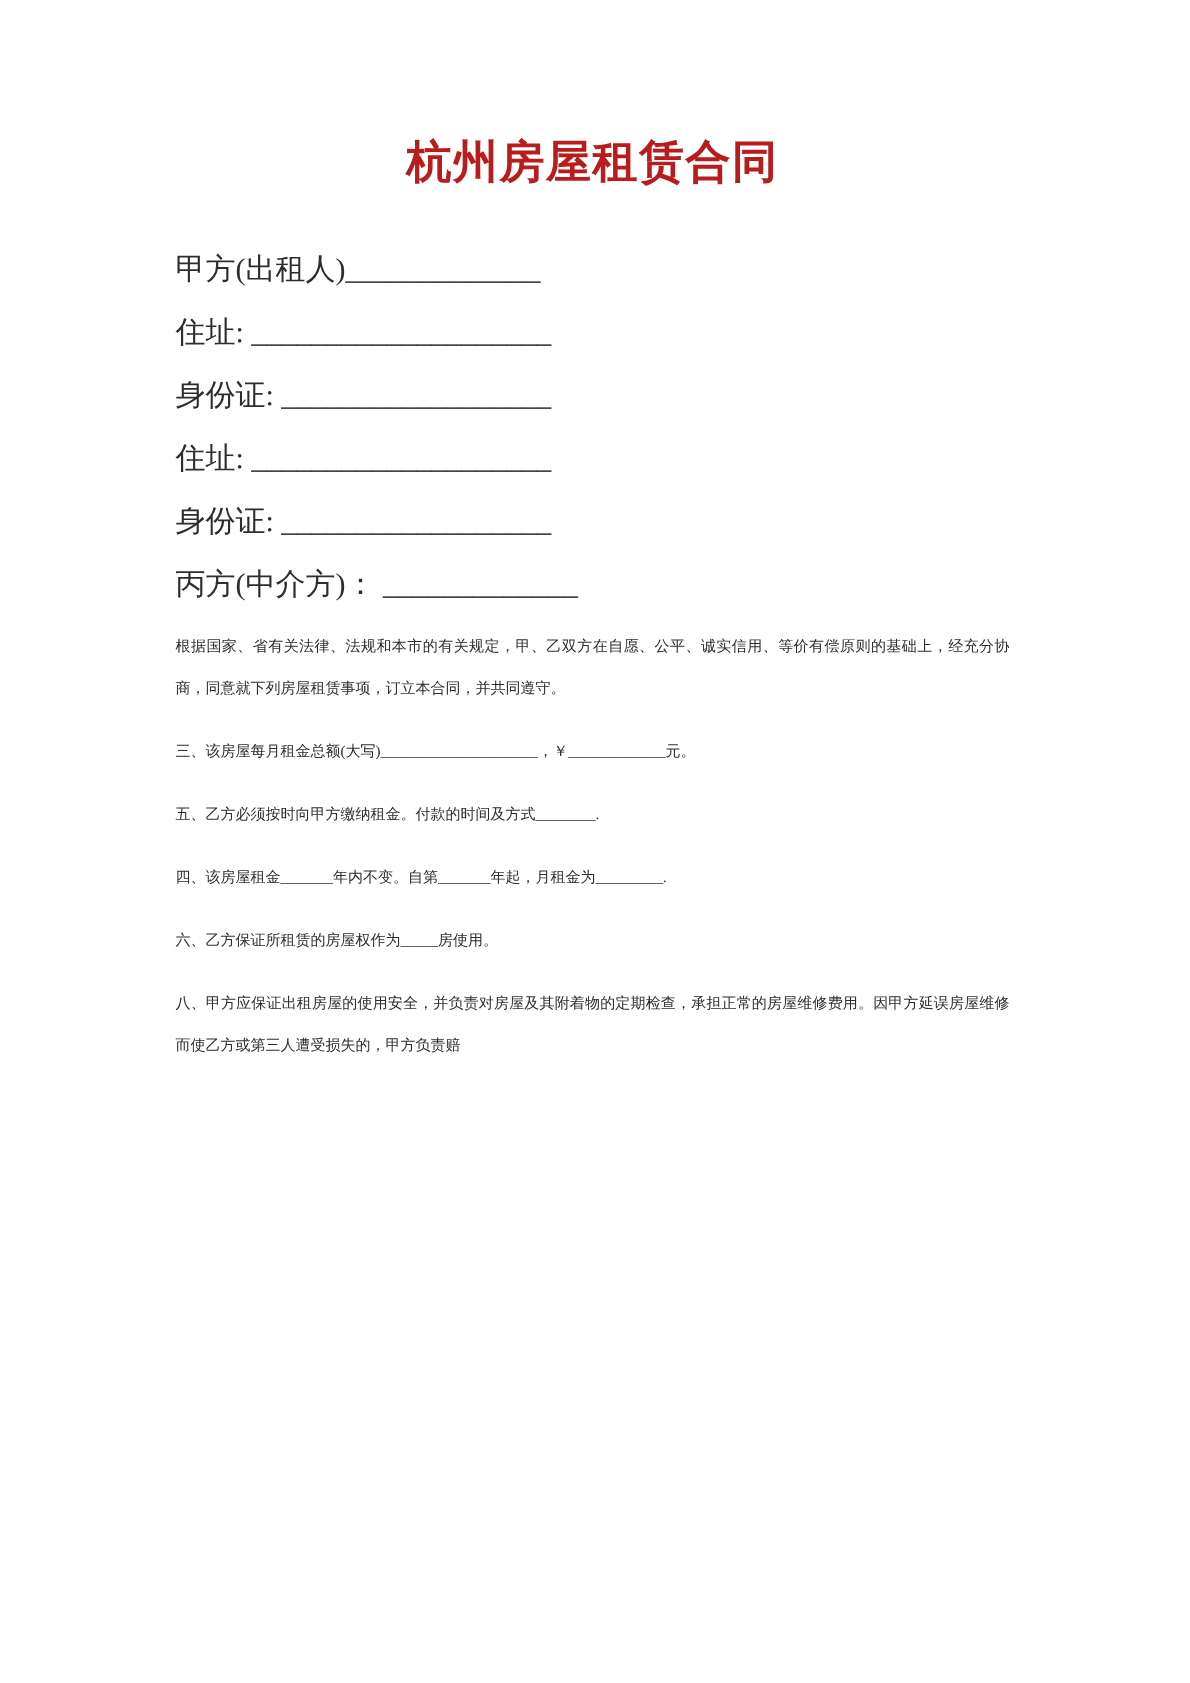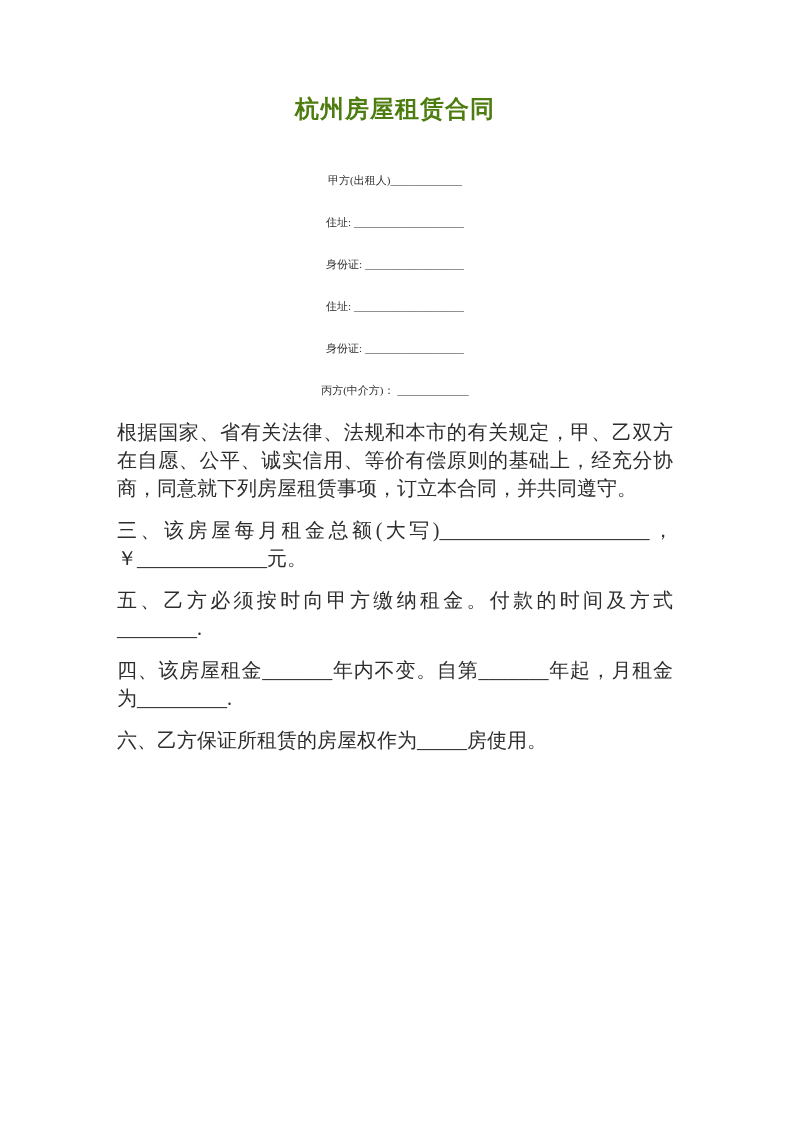--- a/index.html
+++ b/index.html
@@ -14,37 +14,37 @@
     margin: 0 auto;
     box-sizing: border-box;
     padding: 86px 120px 0 117px;
     background: #ffffff;
     color: #2d2d2d;
     font-family: "Liberation Serif", "DejaVu Serif", serif;
     overflow: hidden;
   }
   .doc-title {
     margin: 0 0 34px 0;
-    font-size: 24px;
+    font-size: 30px;
     line-height: 46px;
     font-weight: 700;
     letter-spacing: 1px;
     text-align: center;
-    color: #4d7c0f;
+    color: #b91c1c;
   }
   .party-line {
     margin: 0 0 14px 0;
-    font-size: 11px;
+    font-size: 20px;
     line-height: 28px;
-    text-align: center;
+    text-align: left;
     white-space: pre-wrap;
   }
   .clause-para {
     margin: 0 0 14px 0;
-    font-size: 20px;
+    font-size: 10px;
     line-height: 28px;
     text-align: justify;
     text-justify: inter-character;
   }
   .clause-para:last-child {
     margin-bottom: 0;
   }
 </style>
 </head>
 <body>
@@ -59,14 +59,15 @@
   <p class="party-line">住址: ____________________</p>
   <p class="party-line">身份证: __________________</p>
   <p class="party-line">丙方(中介方)： _____________</p>
 
   <p class="clause-para">根据国家、省有关法律、法规和本市的有关规定，甲、乙双方在自愿、公平、诚实信用、等价有偿原则的基础上，经充分协商，同意就下列房屋租赁事项，订立本合同，并共同遵守。</p>
 
   <p class="clause-para">三、该房屋每月租金总额(大写)_____________________，￥_____________元。</p>
   <p class="clause-para">五、乙方必须按时向甲方缴纳租金。付款的时间及方式________.</p>
   <p class="clause-para">四、该房屋租金_______年内不变。自第_______年起，月租金为_________.</p>
   <p class="clause-para">六、乙方保证所租赁的房屋权作为_____房使用。</p>
+  <p class="clause-para">八、甲方应保证出租房屋的使用安全，并负责对房屋及其附着物的定期检查，承担正常的房屋维修费用。因甲方延误房屋维修而使乙方或第三人遭受损失的，甲方负责赔</p>
 
 </div>
 
 </body></html>

